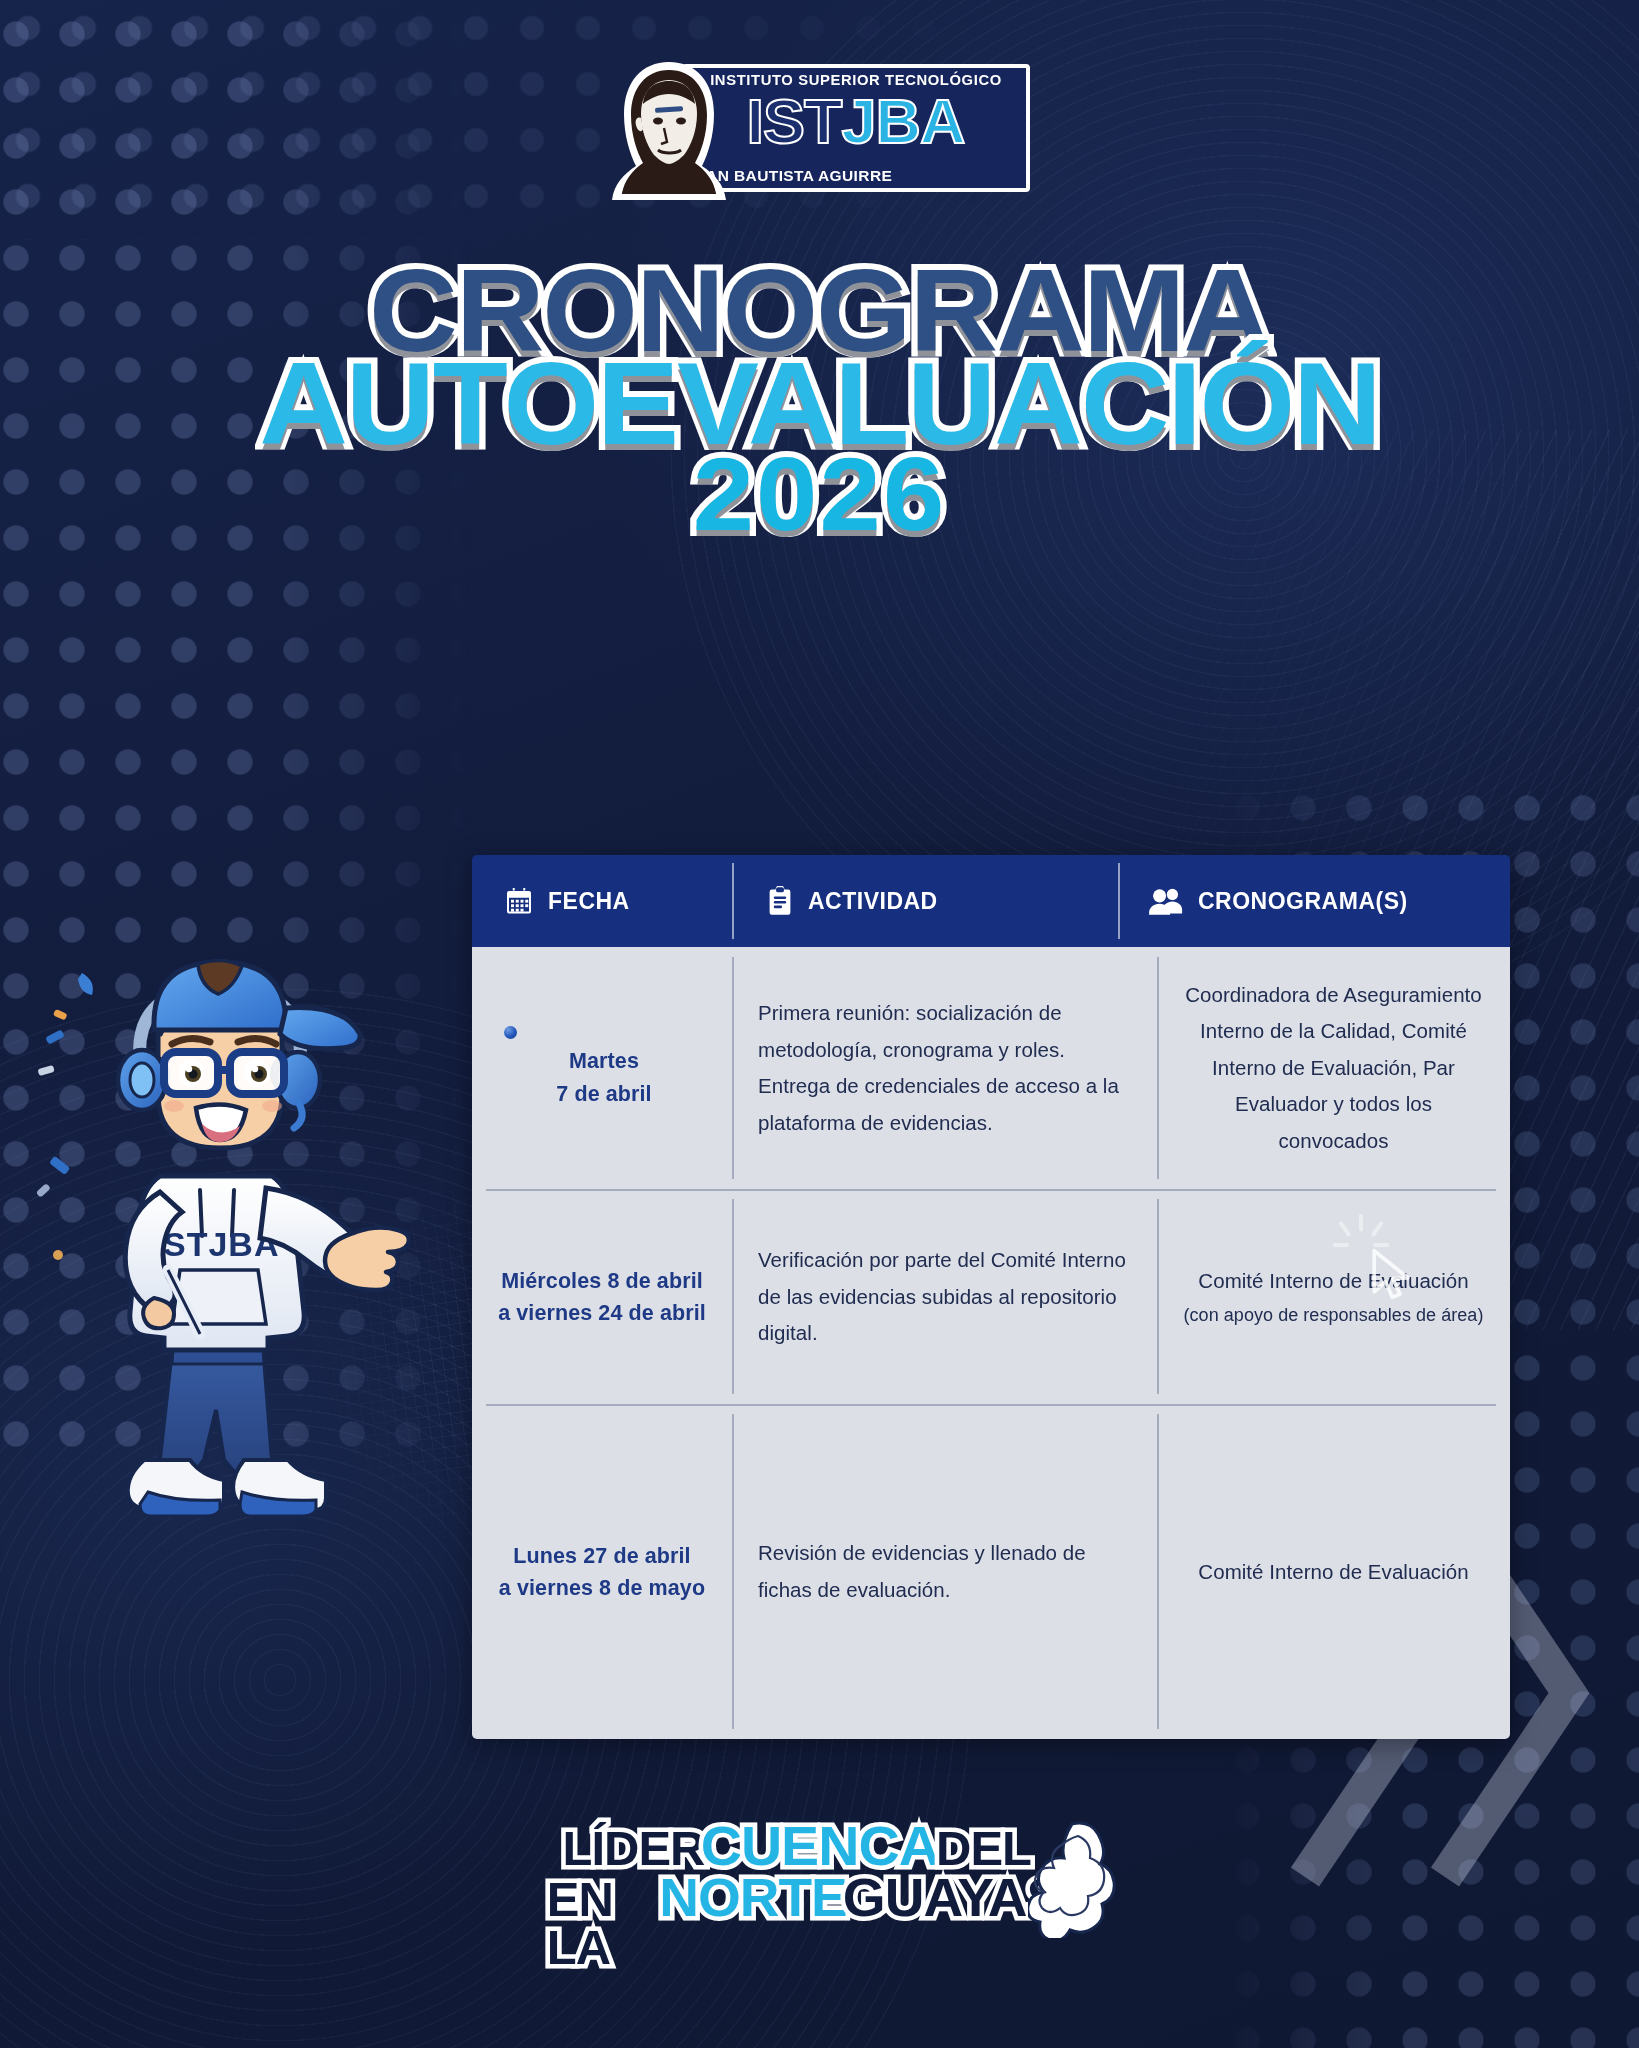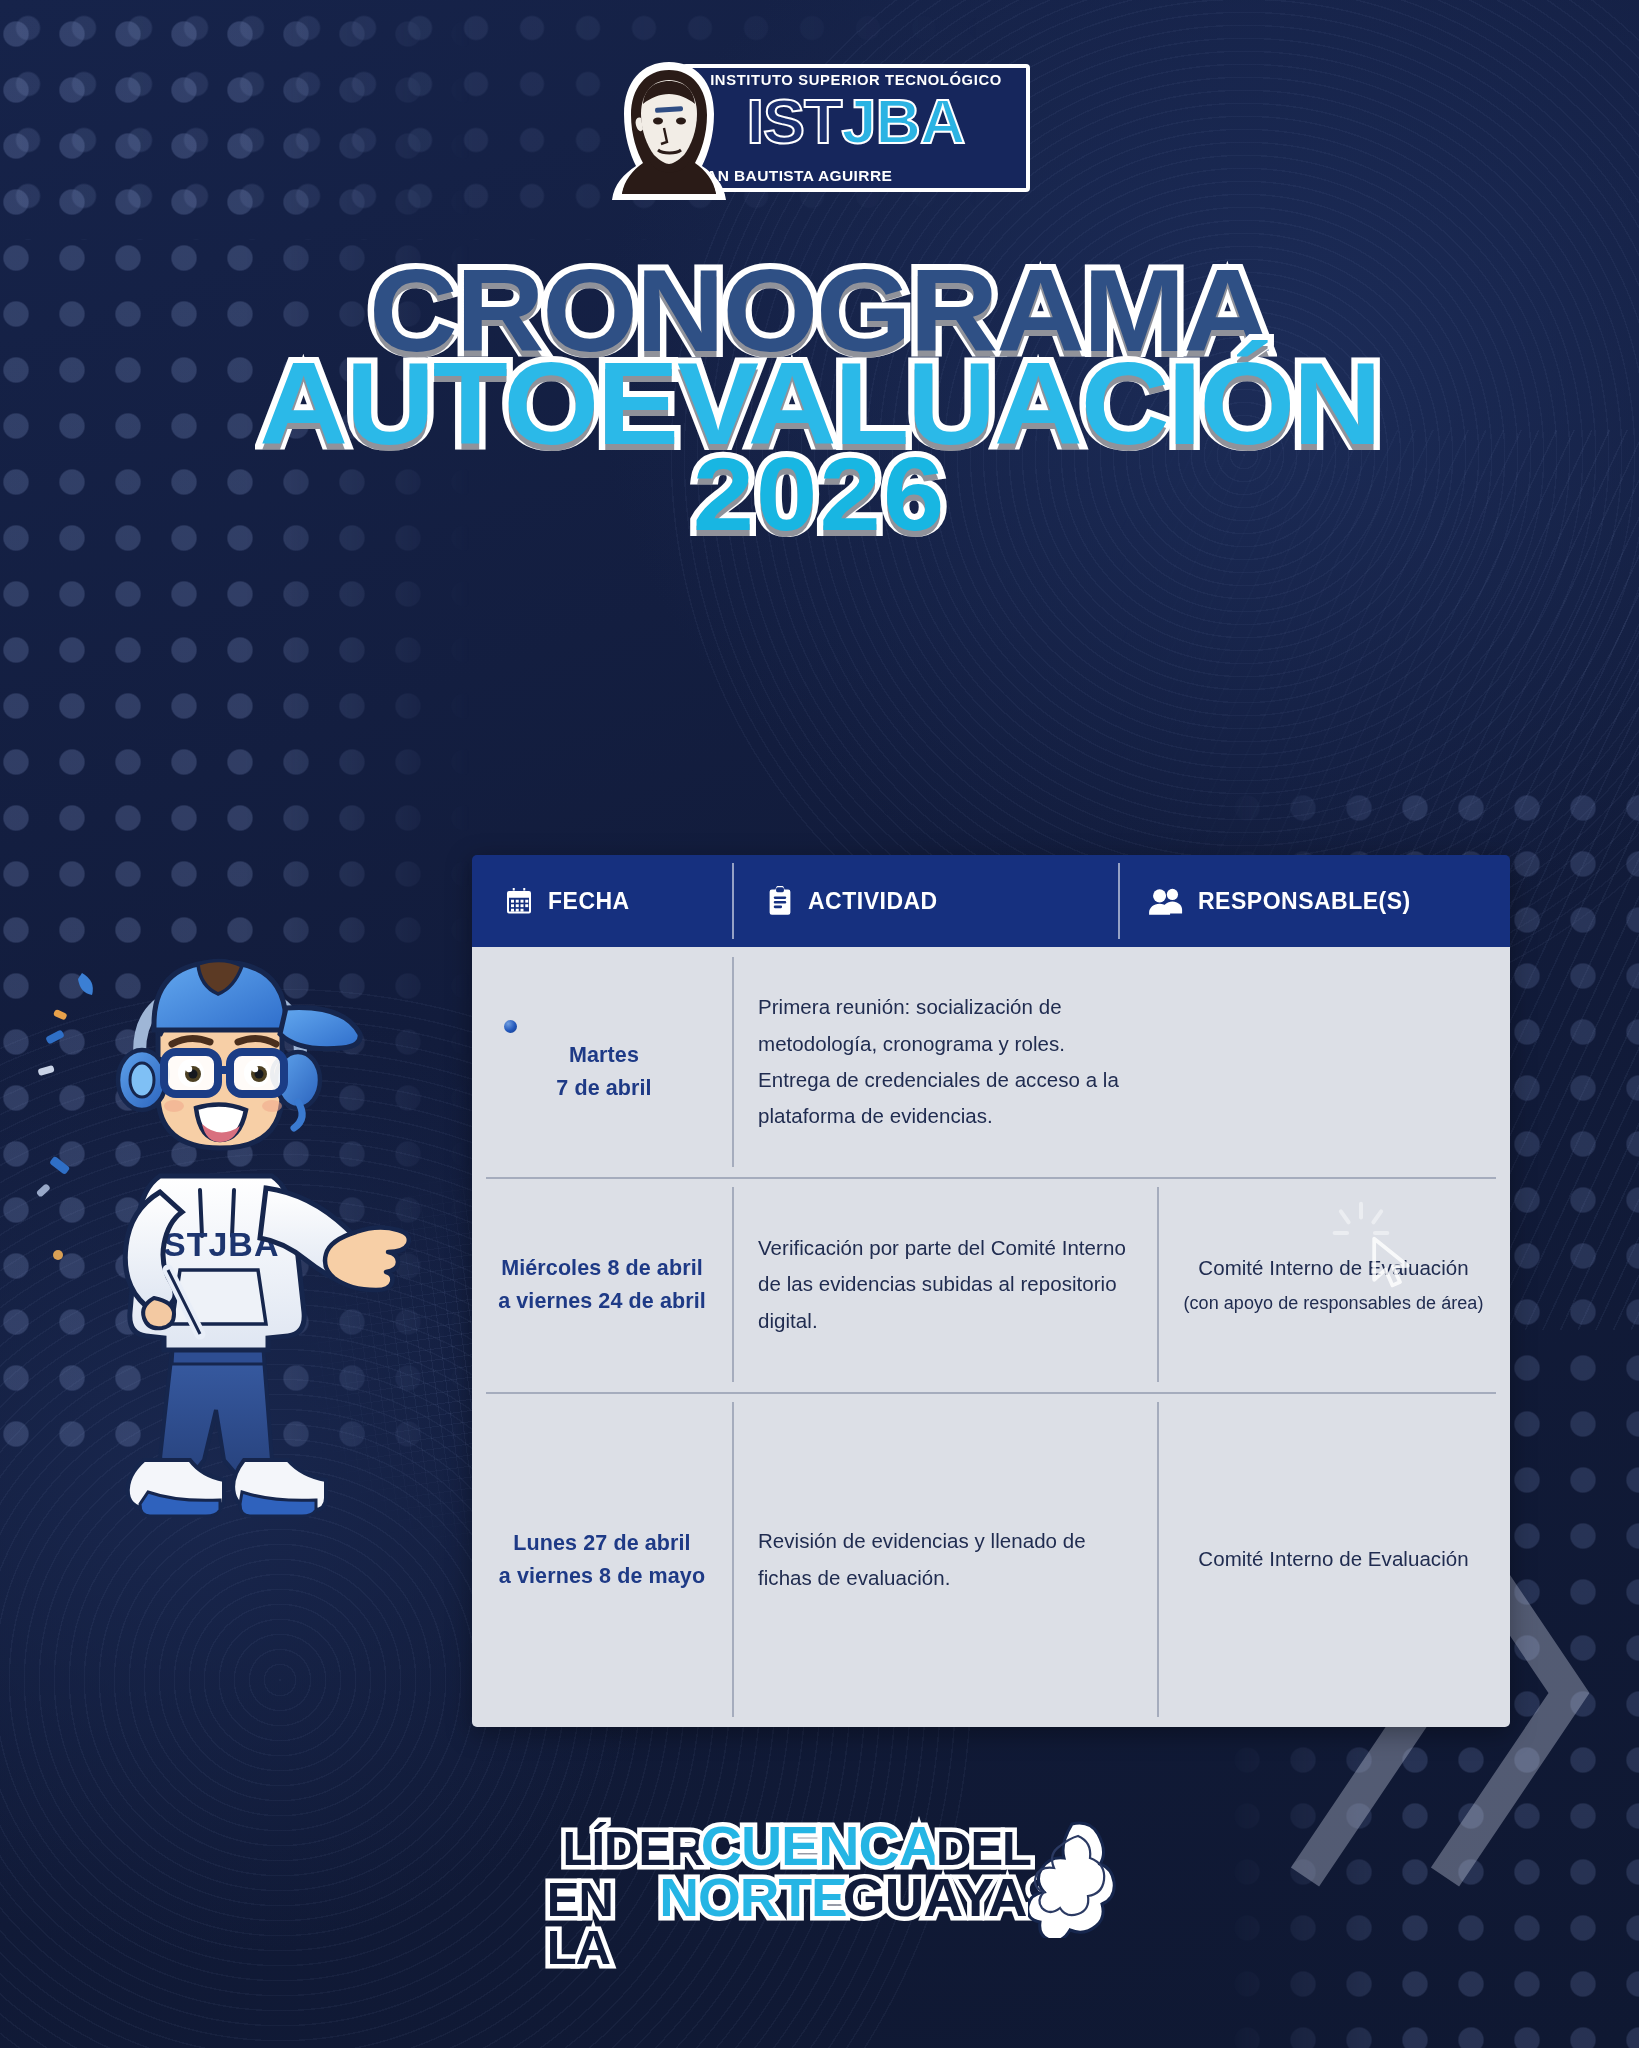--- a/index.html
+++ b/index.html
@@ -333,34 +333,37 @@
       <span>ACTIVIDAD</span>
     </div>
 
     <div class="th c-resp">
       <svg width="36" height="28" viewBox="0 0 30 24">
         <circle cx="20.5" cy="6.4" r="4.8" fill="#ffffff"></circle>
         <path fill="#ffffff" d="M20.5 12.4c4.6 0 8.3 3.1 8.3 7v3.4H12.2v-3.4c0-3.9 3.7-7 8.3-7z"></path>
         <circle cx="9.5" cy="7.6" r="5.6" fill="#ffffff"></circle>
         <path fill="#ffffff" d="M9.5 14.3c5 0 9 3.4 9 7.6v1.9H.5v-1.9c0-4.2 4-7.6 9-7.6z"></path>
       </svg>
-      <span>RESPONSABLE(S)</span>
+      <span>CRONOGRAMA(S)</span>
     </div>
   </div>
 
   <div class="tbody">
 
     <div class="trow row-1">
       <div class="td c-fecha">
         <div class="bullet"></div>
         <div class="date-txt left">Martes</div>
         <div class="date-txt left">7 de abril</div>
       </div>
       <div class="td c-act">
         <div class="act-txt">Primera reunión: socialización de metodología, cronograma y roles. Entrega de credenciales de acceso a la plataforma de evidencias.</div>
+      </div>
+      <div class="td c-resp">
+        <div class="resp-txt">Coordinadora de Aseguramiento Interno de la Calidad, Comité Interno de Evaluación, Par Evaluador y todos los convocados</div>
       </div>
     </div>
 
     <div class="trow row-2">
       <div class="td c-fecha">
         <div class="date-txt">Miércoles 8 de abril</div>
         <div class="date-txt">a viernes 24 de abril</div>
       </div>
       <div class="td c-act">
         <div class="act-txt">Verificación por parte del Comité Interno de las evidencias subidas al repositorio digital.</div>

